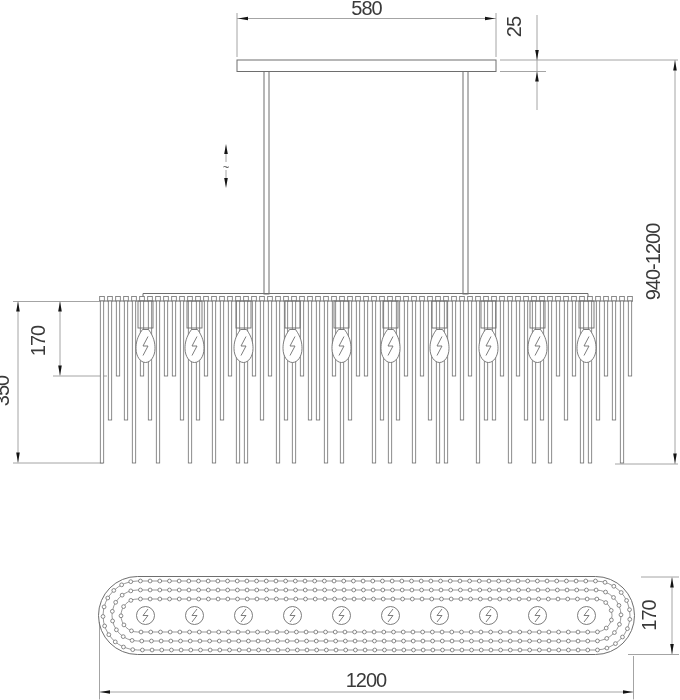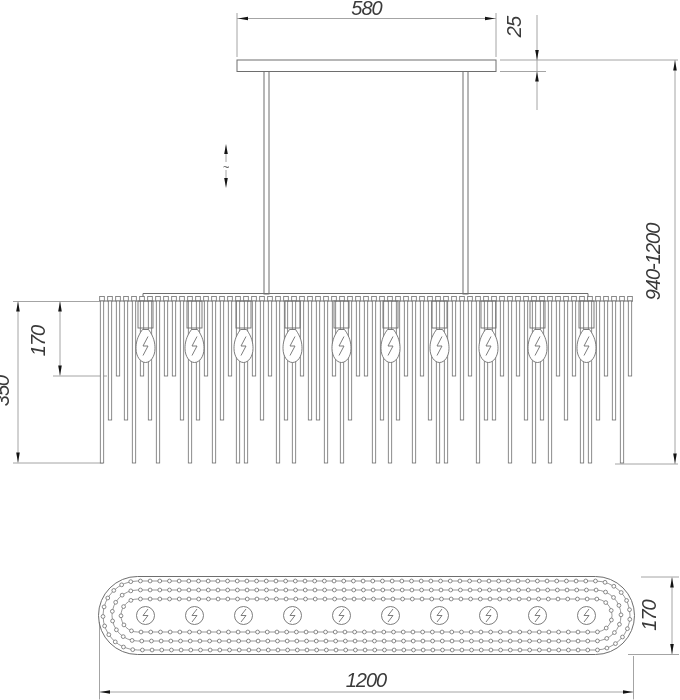--- a/index.html
+++ b/index.html
@@ -1,17 +1,17 @@
 <!DOCTYPE html>
 <html><head>
 <meta charset="utf-8">
 <style>
   html,body{margin:0;padding:0;background:#ffffff;}
   .stage{position:relative;width:680px;height:700px;background:#fff;overflow:hidden;
-         font-family:"Liberation Sans", sans-serif;font-style:italic;}
+         font-family:"Liberation Sans", sans-serif;}
   svg{display:block;}
   .dimline{stroke:#9a9a9a;stroke-width:0.9;fill:none;}
   .objline{stroke:#6e6e6e;stroke-width:1;fill:none;}
   .objfill{stroke:#6e6e6e;stroke-width:1;fill:#ffffff;}
   .dimtext{fill:#3a3a3a;font-size:20px;letter-spacing:-1px;}
   .tilde{fill:#3a3a3a;font-size:11px;letter-spacing:0;}
   .arrowhead{fill:#141414;stroke:none;}
 </style>
 </head>
 <body>

